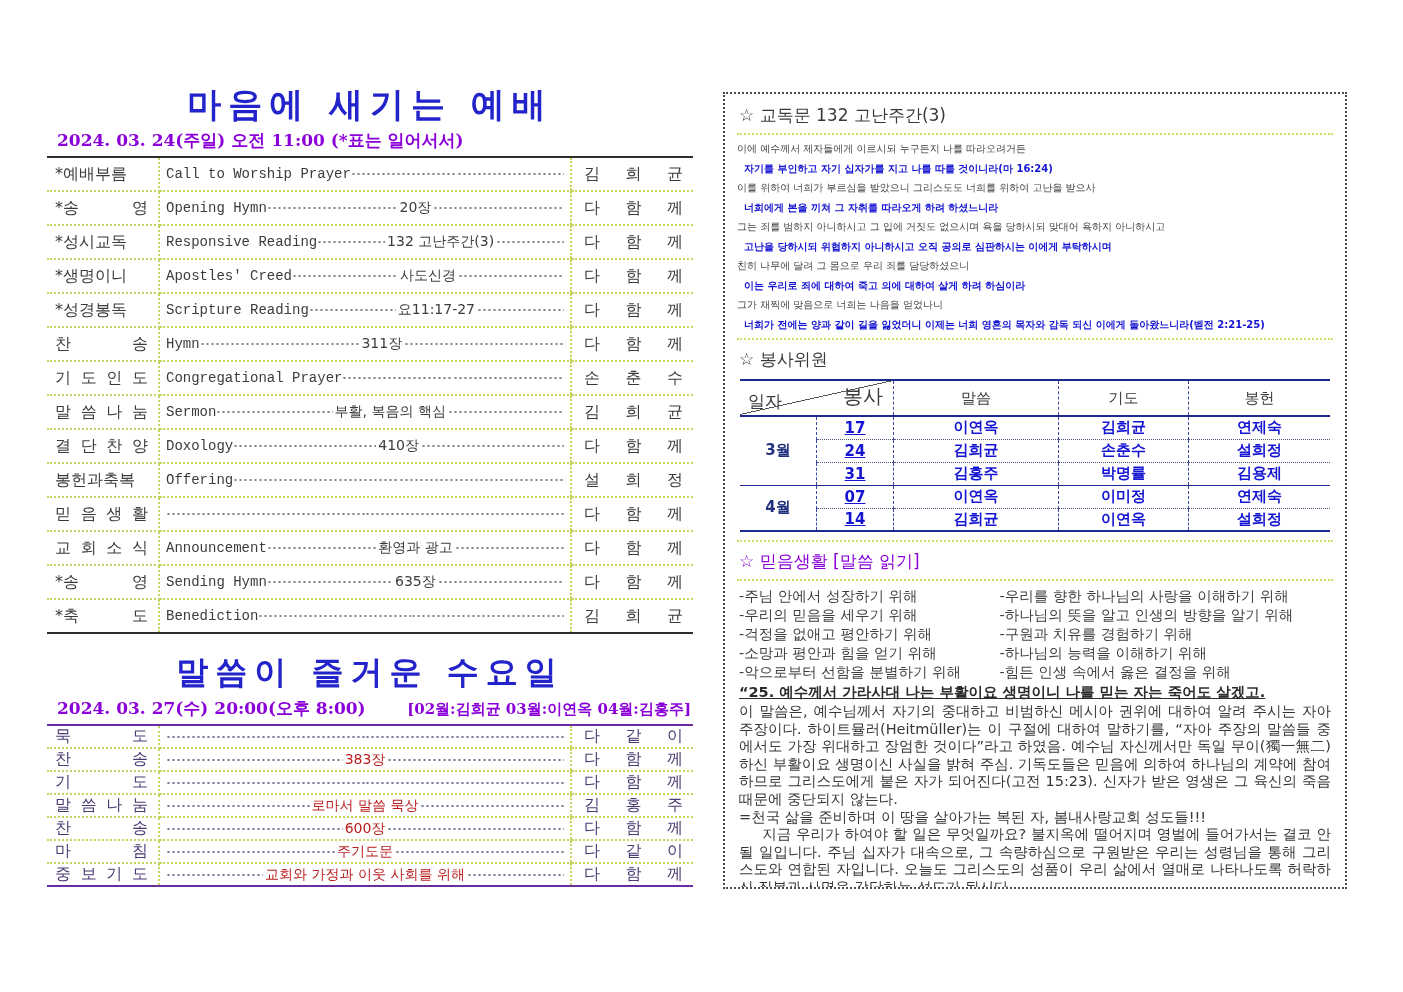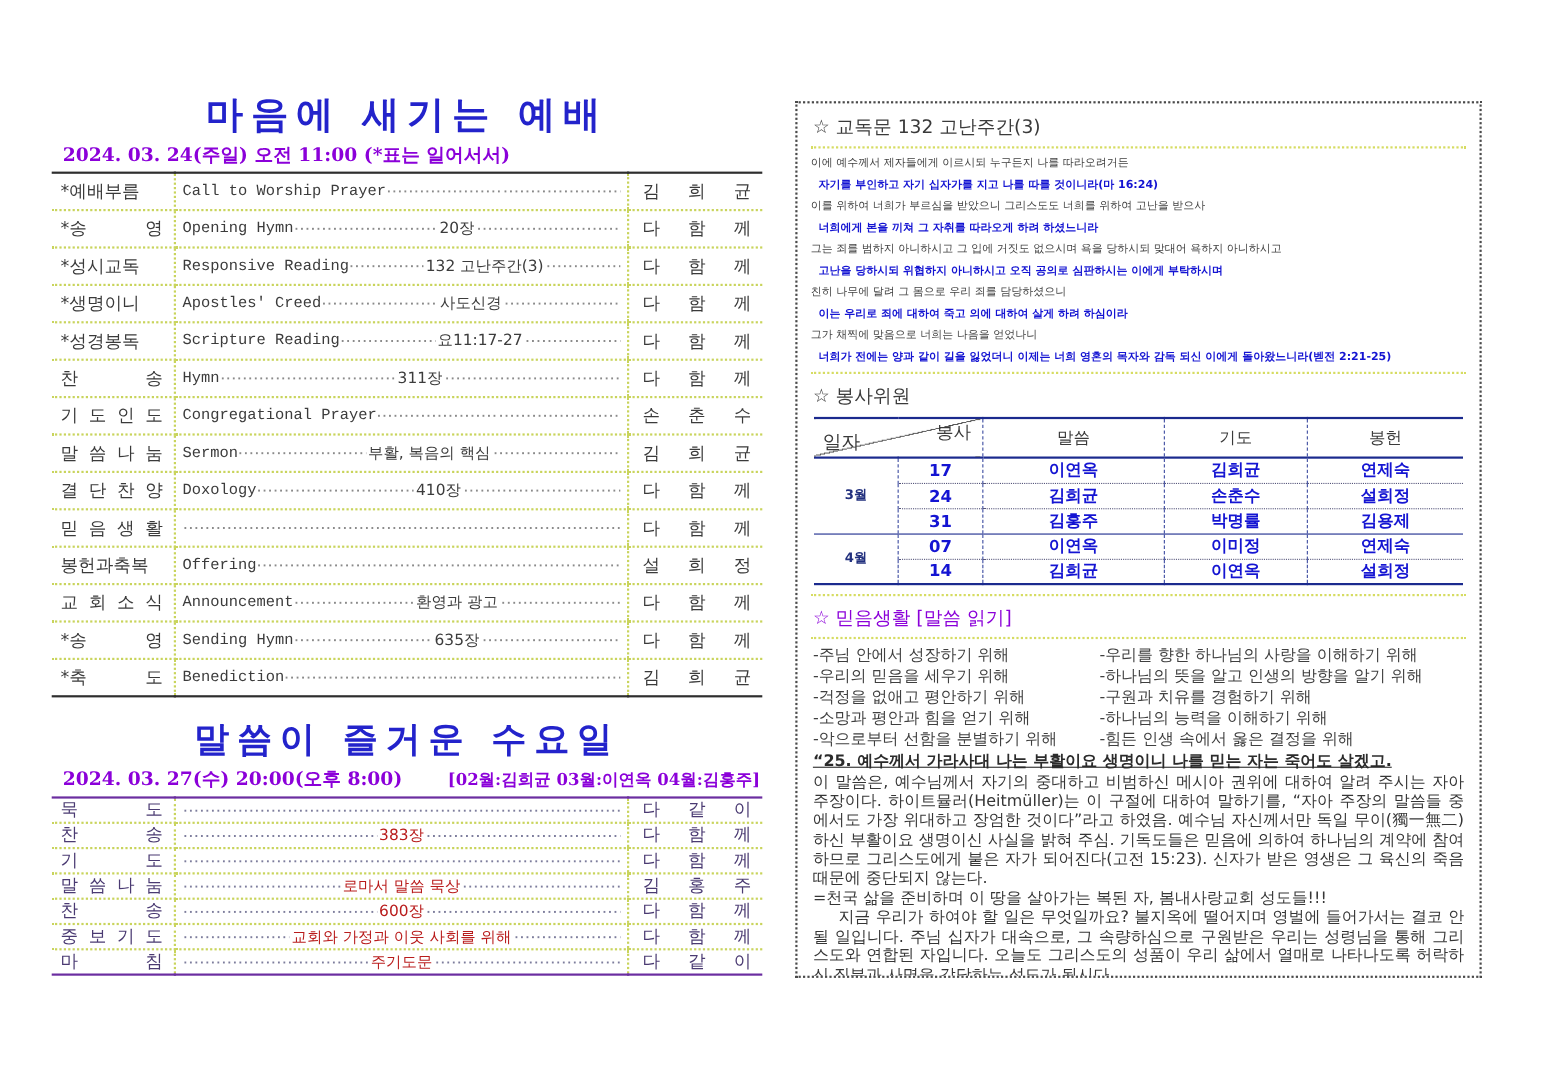--- a/index.html
+++ b/index.html
@@ -62,31 +62,31 @@
   .scripture p { font-size:10px; line-height:19.5px; color:#3f3f3f; }
   .scripture p.em { color:#1414d2; font-weight:bold; padding-left:7px; }
 
   table.sv { width:99%; margin:6px auto 8px auto; border-collapse:collapse; table-layout:fixed;
              border-top:2px solid #1b2a8e; border-bottom:2px solid #1b2a8e; }
   table.sv td { text-align:center; vertical-align:middle; font-size:15px; }
   table.sv tr.hdr { height:36px; }
   table.sv tr.hdr td { color:#3a3a3a; border-bottom:2px solid #1b2a8e; }
   table.sv tr.body-row { height:23px; }
   table.sv td.c-sermon, table.sv td.c-prayer, table.sv td.c-offer { border-left:1px dashed #3b4aa0; }
-  table.sv td.day { border-left:1px dashed #3b4aa0; }
+  table.sv td.day { border-left:1px dashed #3b4aa0;text-decoration:underline; }
   table.sv tr.body-row td { border-top:1px dotted #55557a; }
   table.sv tr.group-top td { border-top:1px solid #1b2a8e; }
-  table.sv td.month { font-weight:bold; color:#22307e; font-size:12px; }
+  table.sv td.month { font-weight:bold; color:#22307e; font-size:15px; }
   table.sv td.day { font-weight:bold; color:#1414d2; }
   table.sv td.nm { font-weight:bold; color:#1414d2; }
   td.diag { position:relative;
             background-image:linear-gradient(to bottom right,
               transparent calc(50% - 1px), #555 calc(50% - 1px),
               #555 calc(50% + 0px), transparent calc(50% + 0px)); }
-  td.diag .corner-top { position:absolute; top:2px; right:10px; font-size:16px; color:#3a3a3a;margin-left:12px; }
+  td.diag .corner-top { position:absolute; top:2px; right:10px; font-size:20px; color:#3a3a3a;margin-left:12px; }
   td.diag .corner-bottom { position:absolute; bottom:2px; left:8px; font-size:17px; color:#3a3a3a; }
 
   .purposes { display:grid; grid-template-columns:44% 56%; font-size:14.5px;
               line-height:19px; color:#3f3f3f; padding:2px 2px 0 2px; }
   .verse { font-size:14.5px; font-weight:bold; color:#2b2b2b; text-decoration:underline;
            line-height:19px; padding:1px 2px; }
   .body-text { font-size:14.5px; line-height:17.5px; color:#363636; text-align:justify;
                padding:0 2px; }
   .body-text.indent { text-indent:1.6em; }
   .closing { font-size:14.5px; line-height:18px; color:#363636; padding:0 2px; }
@@ -205,42 +205,42 @@
               <div class="leader">
                 <span class="pre">Doxology</span>
                 <span class="fill"></span>
                 <span class="note">410장</span>
                 <span class="fill"></span>
               </div>
             </td>
         <td class="who">다 함 께</td>
       </tr>
       <tr>
+        <td class="lbl">봉헌과축복</td>
+        <td class="mid">
+              <div class="leader">
+                <span class="pre">Offering</span>
+                <span class="fill"></span>
+                <span class="note"></span>
+                <span class="fill"></span>
+              </div>
+            </td>
+        <td class="who">설 희 정</td>
+      </tr>
+      <tr>
         <td class="lbl">믿 음 생 활</td>
         <td class="mid">
               <div class="leader">
                 <span class="pre"></span>
                 <span class="fill"></span>
                 <span class="note"></span>
                 <span class="fill"></span>
               </div>
             </td>
         <td class="who">다 함 께</td>
-      </tr>
-      <tr>
-        <td class="lbl">봉헌과축복</td>
-        <td class="mid">
-              <div class="leader">
-                <span class="pre">Offering</span>
-                <span class="fill"></span>
-                <span class="note"></span>
-                <span class="fill"></span>
-              </div>
-            </td>
-        <td class="who">설 희 정</td>
       </tr>
       <tr>
         <td class="lbl">교 회 소 식</td>
         <td class="mid">
               <div class="leader">
                 <span class="pre">Announcement</span>
                 <span class="fill"></span>
                 <span class="note">환영과 광고</span>
                 <span class="fill"></span>
               </div>
@@ -333,40 +333,40 @@
         <td class="mid">
               <div class="leader">
                 <span class="fill"></span>
                 <span class="note">600장</span>
                 <span class="fill"></span>
               </div>
             </td>
         <td class="who">다 함 께</td>
       </tr>
       <tr>
+        <td class="lbl">마 침</td>
+        <td class="mid">
+              <div class="leader">
+                <span class="fill"></span>
+                <span class="note">주기도문</span>
+                <span class="fill"></span>
+              </div>
+            </td>
+        <td class="who">다 같 이</td>
+      </tr>
+      <tr>
         <td class="lbl">중 보 기 도</td>
         <td class="mid">
               <div class="leader">
                 <span class="fill"></span>
                 <span class="note">교회와 가정과 이웃 사회를 위해</span>
                 <span class="fill"></span>
               </div>
             </td>
         <td class="who">다 함 께</td>
-      </tr>
-      <tr>
-        <td class="lbl">마 침</td>
-        <td class="mid">
-              <div class="leader">
-                <span class="fill"></span>
-                <span class="note">주기도문</span>
-                <span class="fill"></span>
-              </div>
-            </td>
-        <td class="who">다 같 이</td>
       </tr>
     </tbody>
       </table>
   </div>
 
   <div class="right-col">
 
     <div class="sec-head">☆ 교독문 132 고난주간(3)</div>
 
     <div class="scripture">

